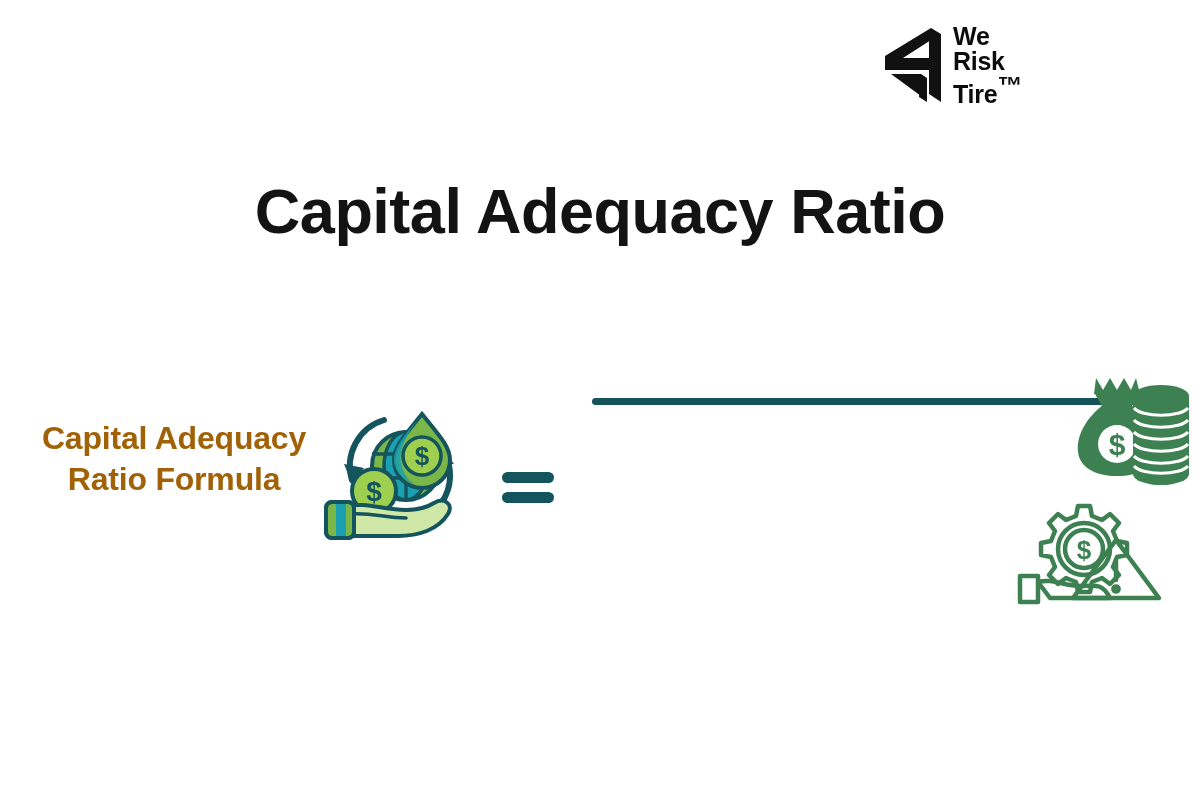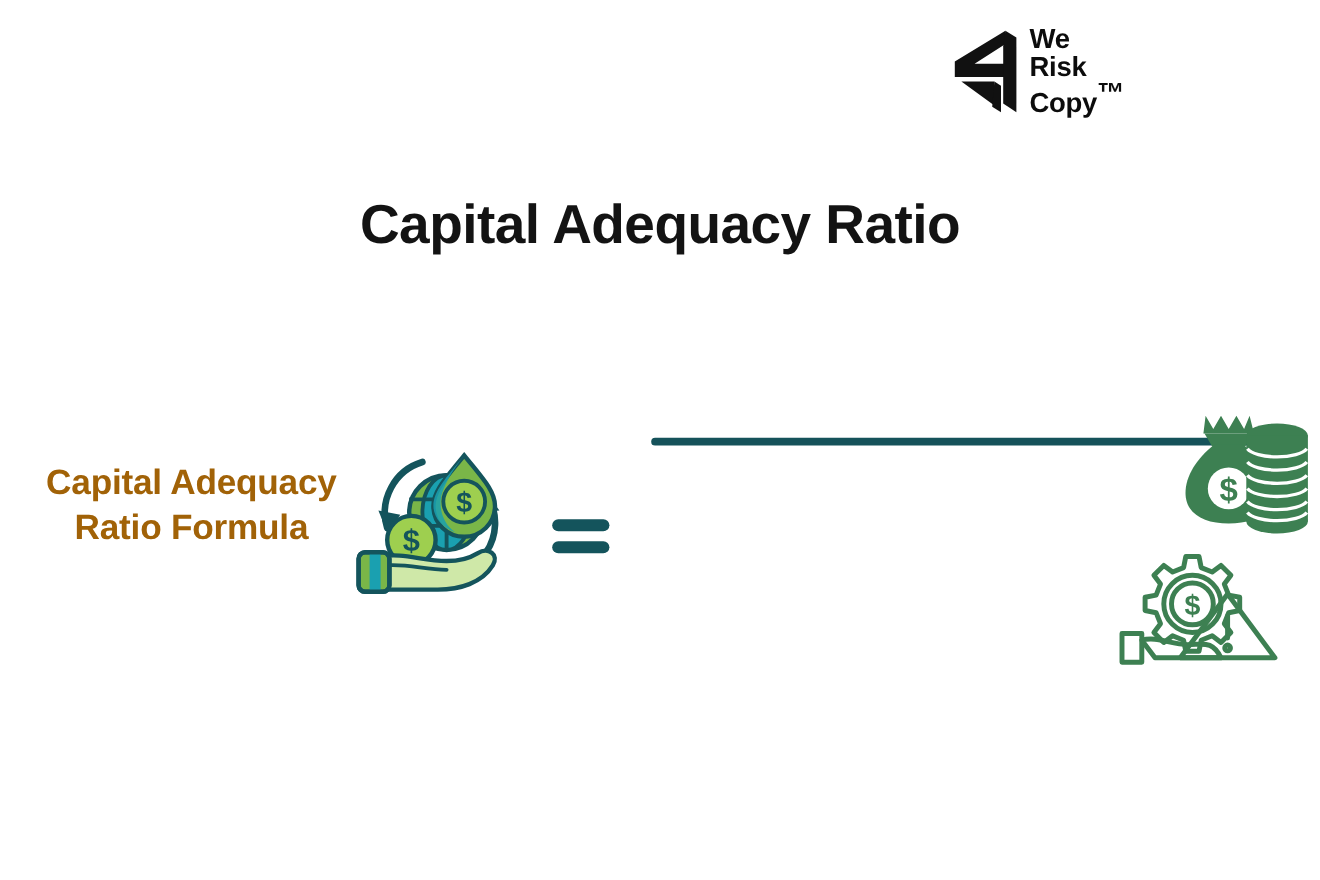--- a/index.html
+++ b/index.html
@@ -17,21 +17,21 @@
   .logo-text { display:flex; flex-direction:column; line-height:0.98; }
   .logo-text span {
     font-size:25px; font-weight:bold; color:#0c0c0c;
     letter-spacing:-0.3px; position:relative; white-space:nowrap;
   }
   .tm { font-size:9px; vertical-align:super; font-weight:bold; letter-spacing:0; }
 
   
   .page-title {
     position:absolute; top:175px; left:0; width:1200px;
-    text-align:center; font-size:50px; font-weight:bold;
+    text-align:center; font-size:63px; font-weight:bold;
     color:#131313; letter-spacing:-0.5px;
   }
 
   
   .formula-row {
     position:absolute; top:370px; left:0; width:1200px; height:250px;
   }
 
   .car-label {
     position:absolute; left:4px; top:48px; width:340px;
@@ -75,21 +75,21 @@
           <path d="M4 28 L50 0 L50 12 L22 30 L50 30 L50 42 L4 42 Z"></path>
           <path d="M50 0 L60 6 L60 74 L48 66 L48 14 Z"></path>
           <path d="M10 46 L40 46 L40 68 Z"></path>
           <path d="M40 46 L46 50 L46 74 L38 69 Z"></path>
         </g>
       </svg>
     </span>
     <span class="logo-text">
       <span>We</span>
       <span>Risk</span>
-      <span><span>Copy</span><span class="tm">™</span></span>
+      <span><span>Tire</span><span class="tm">™</span></span>
     </span>
   </div>
 
   <div class="page-title">Capital Adequacy Ratio</div>
 
   <div class="formula-row">
 
     <div class="car-label">Capital Adequacy Ratio Formula</div>
 
     <div class="car-icon">

